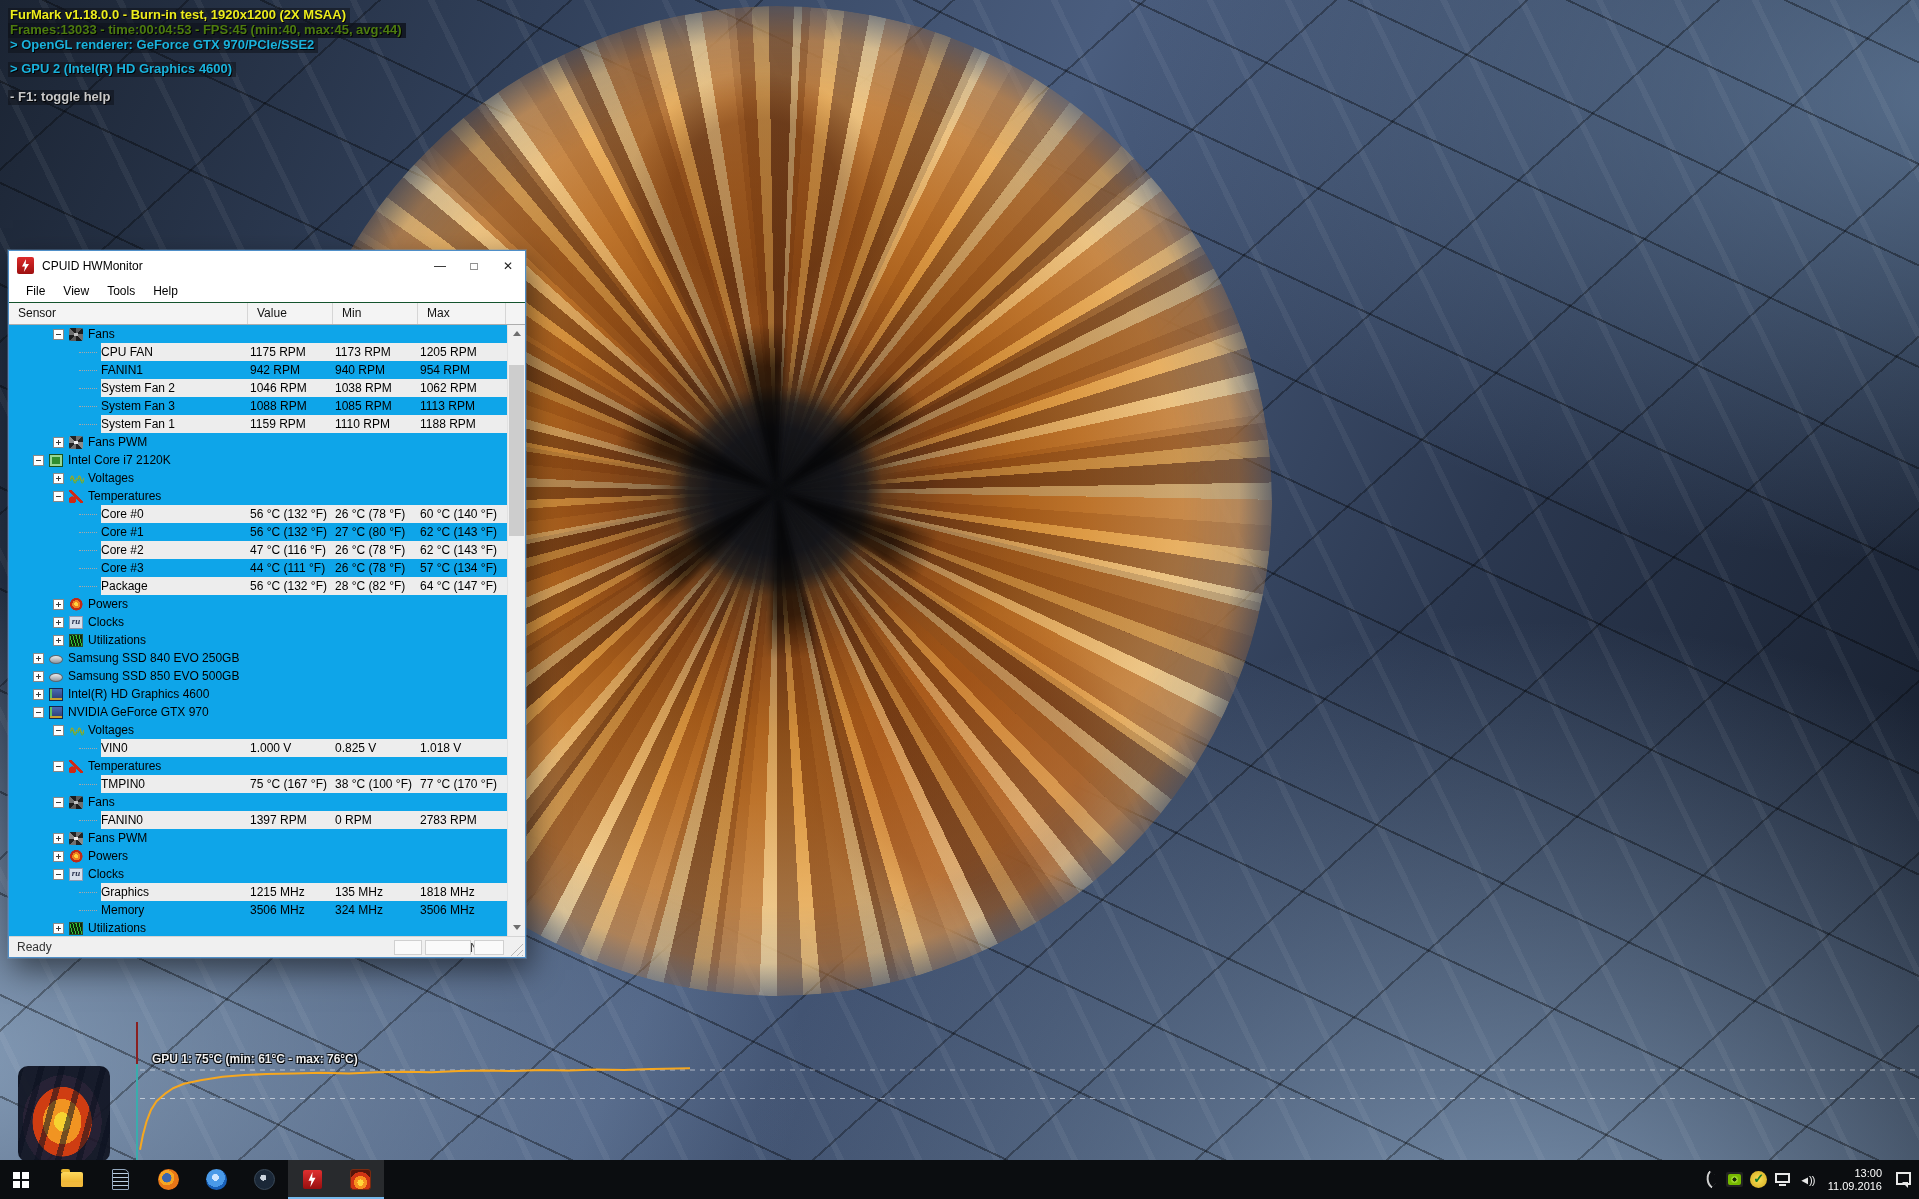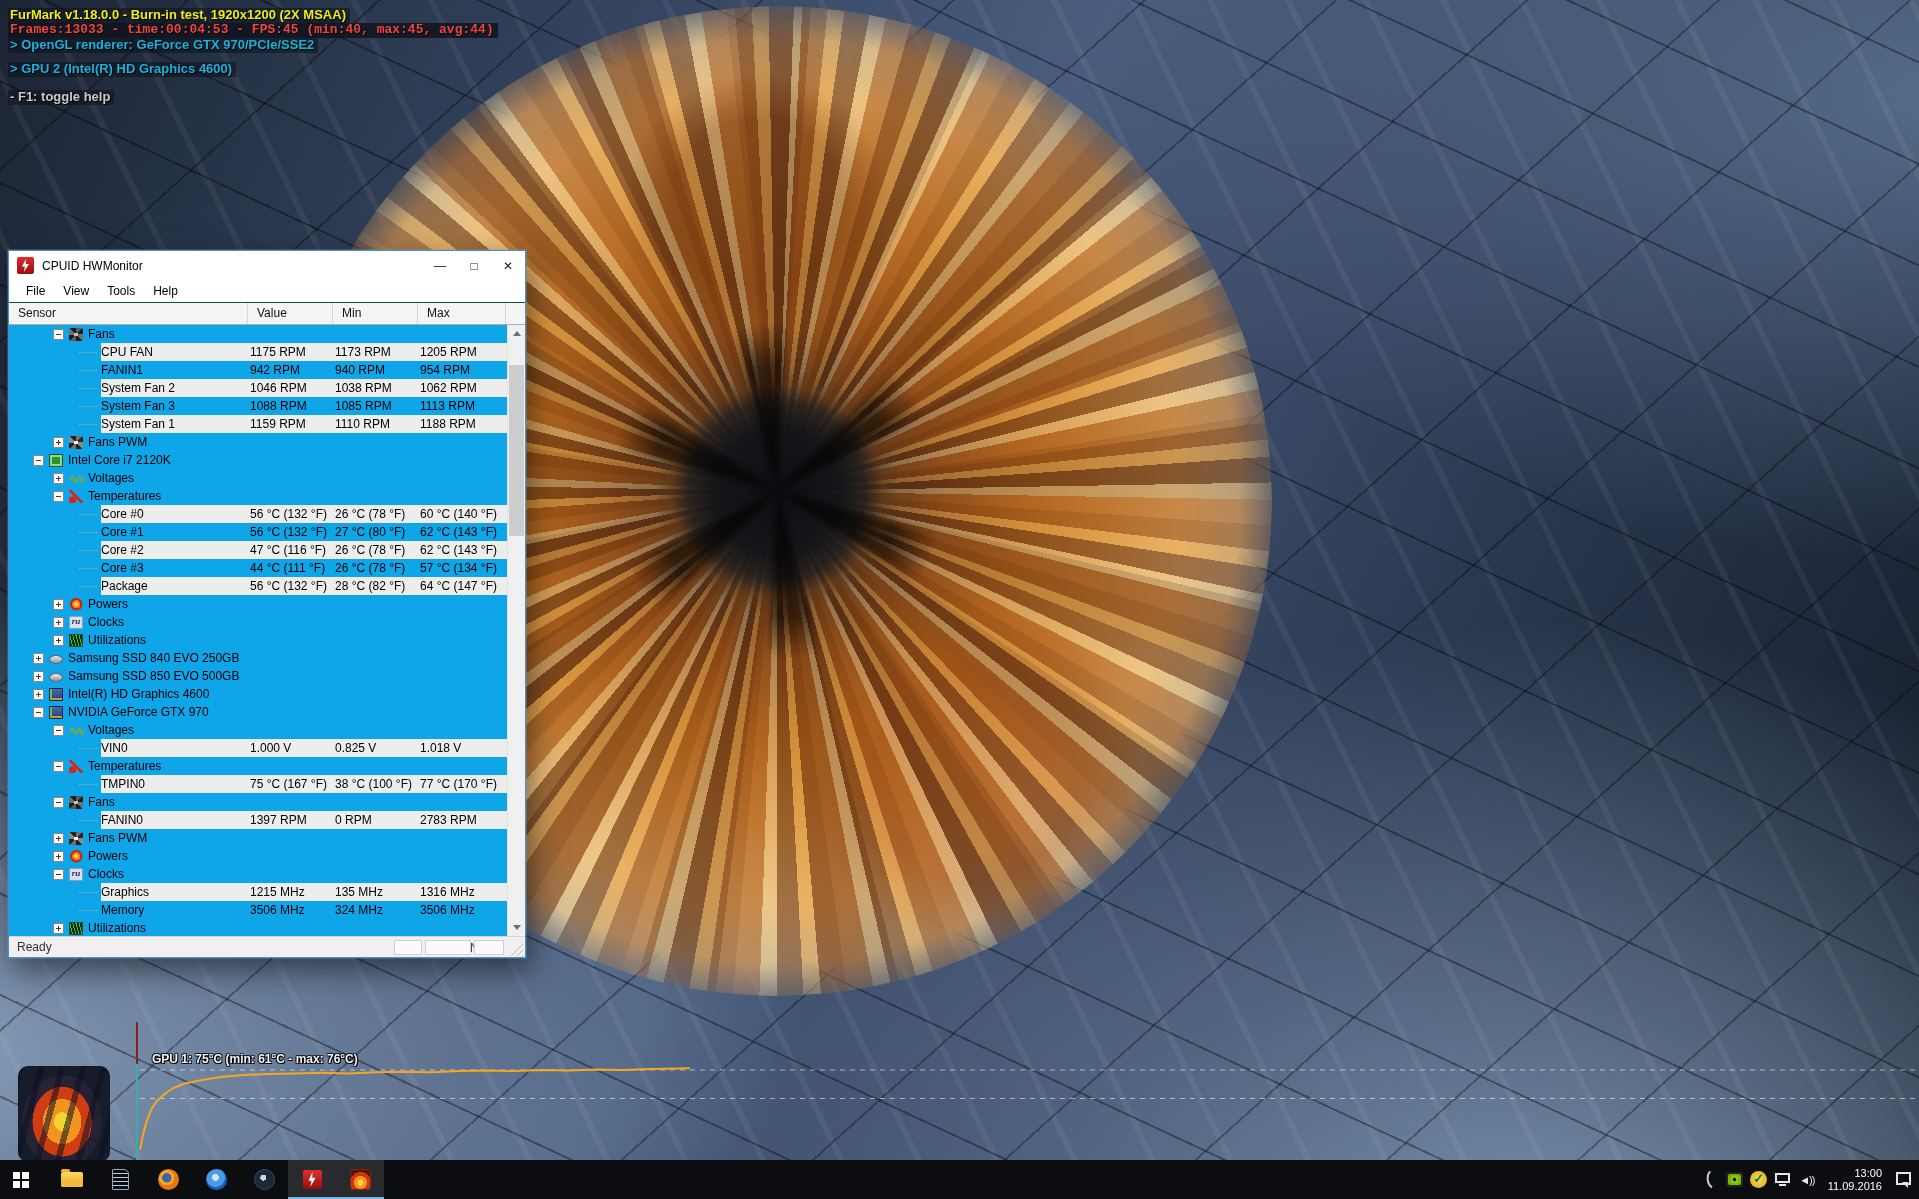--- a/index.html
+++ b/index.html
@@ -182,21 +182,21 @@
 <body>
 
 <div id="screen">
   <div id="bg"></div>
   <div id="eye">
     <div id="pupil-spokes"></div>
   </div>
 
   <div id="fm-overlay">
     <div class="ln" style="color:#ecec1c;">FurMark v1.18.0.0 - Burn-in test, 1920x1200 (2X MSAA)</div>
-    <div class="ln ln2" style="color:#ef4444;font-family:Liberation Mono, monospace;">Frames:13033 - time:00:04:53 - FPS:45 (min:40, max:45, avg:44)</div>
+    <div class="ln ln2" style="color:#4d7c0f;">Frames:13033 - time:00:04:53 - FPS:45 (min:40, max:45, avg:44)</div>
     <div class="ln" style="color:#1ab2dc;">&gt; OpenGL renderer: GeForce GTX 970/PCIe/SSE2</div>
     <div class="ln" style="color:#1ab2dc;margin-top:9px;">&gt; GPU 2 (Intel(R) HD Graphics 4600)</div>
     <div class="gap"></div>
     <div class="ln" style="color:#c9c9c9;">- F1: toggle help</div>
   </div>
 
   <div id="hwmon">
     <div id="hw-title">
       <span class="app-ico"></span>
       <span class="t">CPUID HWMonitor</span>
@@ -461,21 +461,21 @@
             <span class="cell-val"></span>
             <span class="cell-val"></span>
             <span class="cell-max"></span>
           </div>
           <div class="row">
             <div class="stripe"></div>
             <span class="conn" style="margin-left: 70px;"></span>
             <span class="cell-label">Graphics</span>
             <span class="cell-val">1215 MHz</span>
             <span class="cell-val">135 MHz</span>
-            <span class="cell-max">1316 MHz</span>
+            <span class="cell-max">1818 MHz</span>
           </div>
           <div class="row">
             <span class="conn" style="margin-left: 70px;"></span>
             <span class="cell-label">Memory</span>
             <span class="cell-val">3506 MHz</span>
             <span class="cell-val">324 MHz</span>
             <span class="cell-max">3506 MHz</span>
           </div>
           <div class="row">
             <span class="exp exp-plus" style="margin-left: 44px;"></span>

